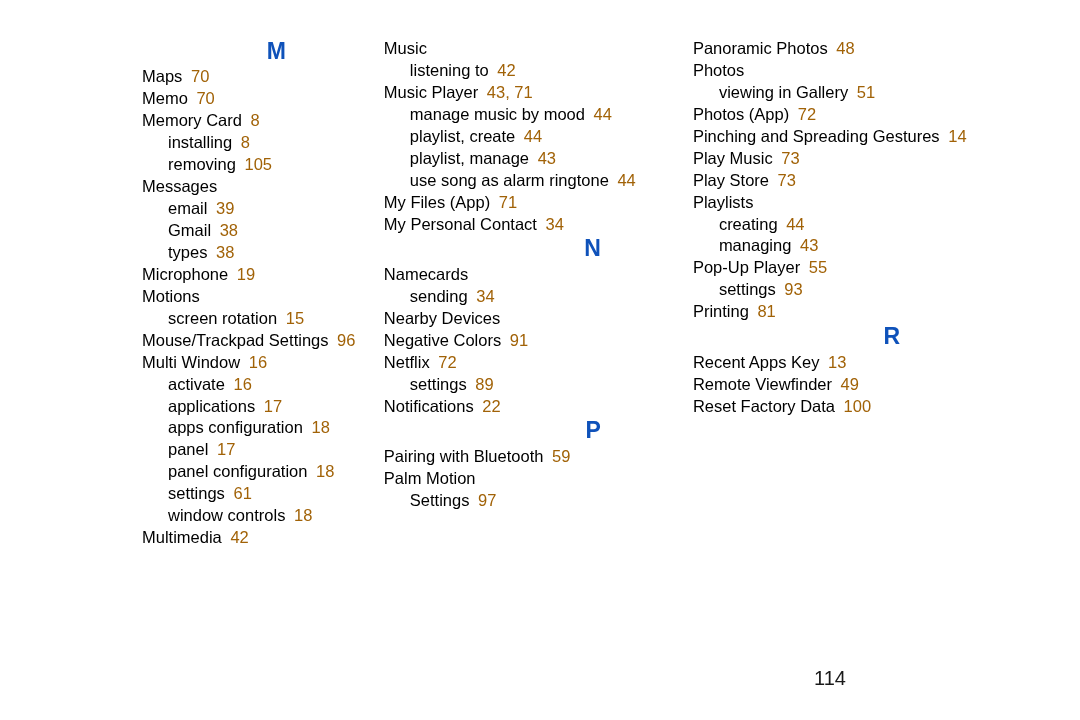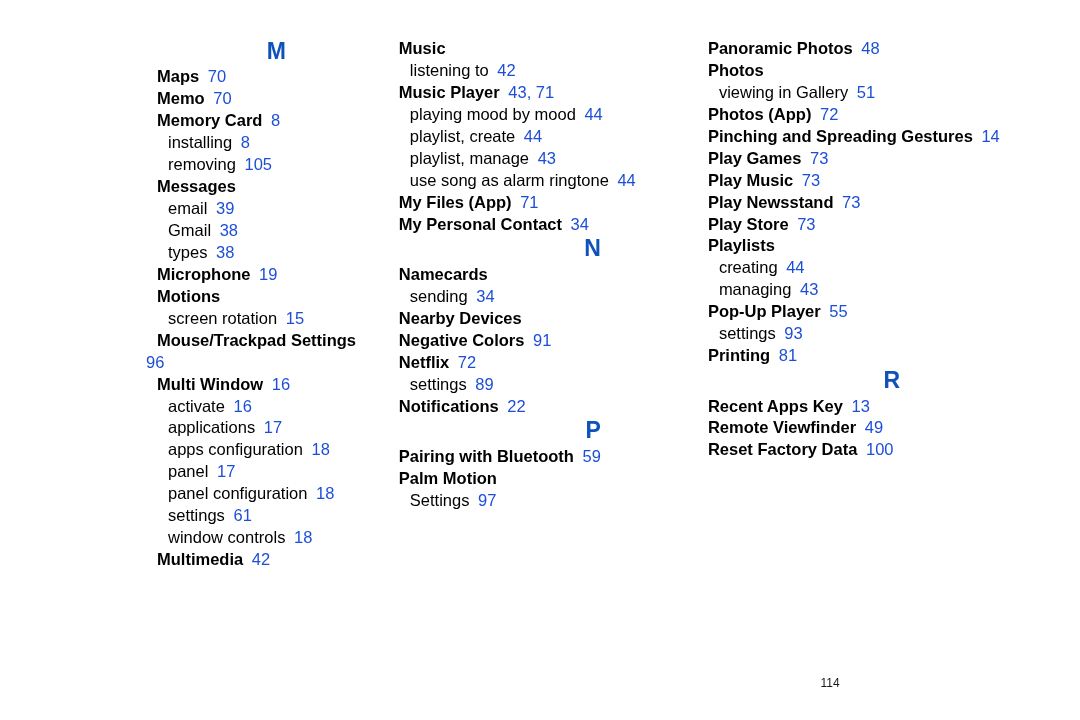--- a/index.html
+++ b/index.html
@@ -36,35 +36,35 @@
     text-align: right;
     padding-right: 88px;
     margin: 0 0 2px 0;
     line-height: 1.15;
   }
   .col2 .section-letter { padding-right: 82px; }
   .col3 .section-letter { padding-right: 120px; }
   .entry {
     margin: 0;
   }
-  .entry .bold { font-weight: bold; margin-left: 15px; }
+  .entry .bold { font-weight: normal; }
   .entry .topic { }
   .entry .pages {
     font-weight: normal;
-    color: #1d4ed8;
+    color: #a16207;
     margin-left: 4px;
   }
   .sub .entry { padding-left: 26px; }
   .page-number {
     position: absolute;
     bottom: 28px;
     right: 0;
     left: 0;
     text-align: center;
-    font-size: 12px;
+    font-size: 20px;
     color: #1a1a1a;
     font-family: Arial, Helvetica, sans-serif;
     padding-left: 580px; 
   }
 </style>
 </head>
 <body>
 
 <div class="page">
   <div class="col col1" id="col1">
@@ -100,21 +100,21 @@
       </div>
       <p class="entry"><span class="bold topic">Multimedia</span> <span class="pages">42</span></p>
     </div>
   <div class="col col2" id="col2">
       <p class="entry"><span class="bold topic">Music</span></p>
       <div class="sub">
         <p class="entry"><span class="topic">listening to</span> <span class="pages">42</span></p>
       </div>
       <p class="entry"><span class="bold topic">Music Player</span> <span class="pages">43, 71</span></p>
       <div class="sub">
-        <p class="entry"><span class="topic">playing mood by mood</span> <span class="pages">44</span></p>
+        <p class="entry"><span class="topic">manage music by mood</span> <span class="pages">44</span></p>
         <p class="entry"><span class="topic">playlist, create</span> <span class="pages">44</span></p>
         <p class="entry"><span class="topic">playlist, manage</span> <span class="pages">43</span></p>
         <p class="entry"><span class="topic">use song as alarm ringtone</span> <span class="pages">44</span></p>
       </div>
       <p class="entry"><span class="bold topic">My Files (App)</span> <span class="pages">71</span></p>
       <p class="entry"><span class="bold topic">My Personal Contact</span> <span class="pages">34</span></p>
       <div class="section-letter">N</div>
       <p class="entry"><span class="bold topic">Namecards</span></p>
       <div class="sub">
         <p class="entry"><span class="topic">sending</span> <span class="pages">34</span></p>
@@ -134,23 +134,21 @@
       </div>
     </div>
   <div class="col col3" id="col3">
       <p class="entry"><span class="bold topic">Panoramic Photos</span> <span class="pages">48</span></p>
       <p class="entry"><span class="bold topic">Photos</span></p>
       <div class="sub">
         <p class="entry"><span class="topic">viewing in Gallery</span> <span class="pages">51</span></p>
       </div>
       <p class="entry"><span class="bold topic">Photos (App)</span> <span class="pages">72</span></p>
       <p class="entry"><span class="bold topic">Pinching and Spreading Gestures</span> <span class="pages">14</span></p>
-      <p class="entry"><span class="bold topic">Play Games</span> <span class="pages">73</span></p>
       <p class="entry"><span class="bold topic">Play Music</span> <span class="pages">73</span></p>
-      <p class="entry"><span class="bold topic">Play Newsstand</span> <span class="pages">73</span></p>
       <p class="entry"><span class="bold topic">Play Store</span> <span class="pages">73</span></p>
       <p class="entry"><span class="bold topic">Playlists</span></p>
       <div class="sub">
         <p class="entry"><span class="topic">creating</span> <span class="pages">44</span></p>
         <p class="entry"><span class="topic">managing</span> <span class="pages">43</span></p>
       </div>
       <p class="entry"><span class="bold topic">Pop-Up Player</span> <span class="pages">55</span></p>
       <div class="sub">
         <p class="entry"><span class="topic">settings</span> <span class="pages">93</span></p>
       </div>

